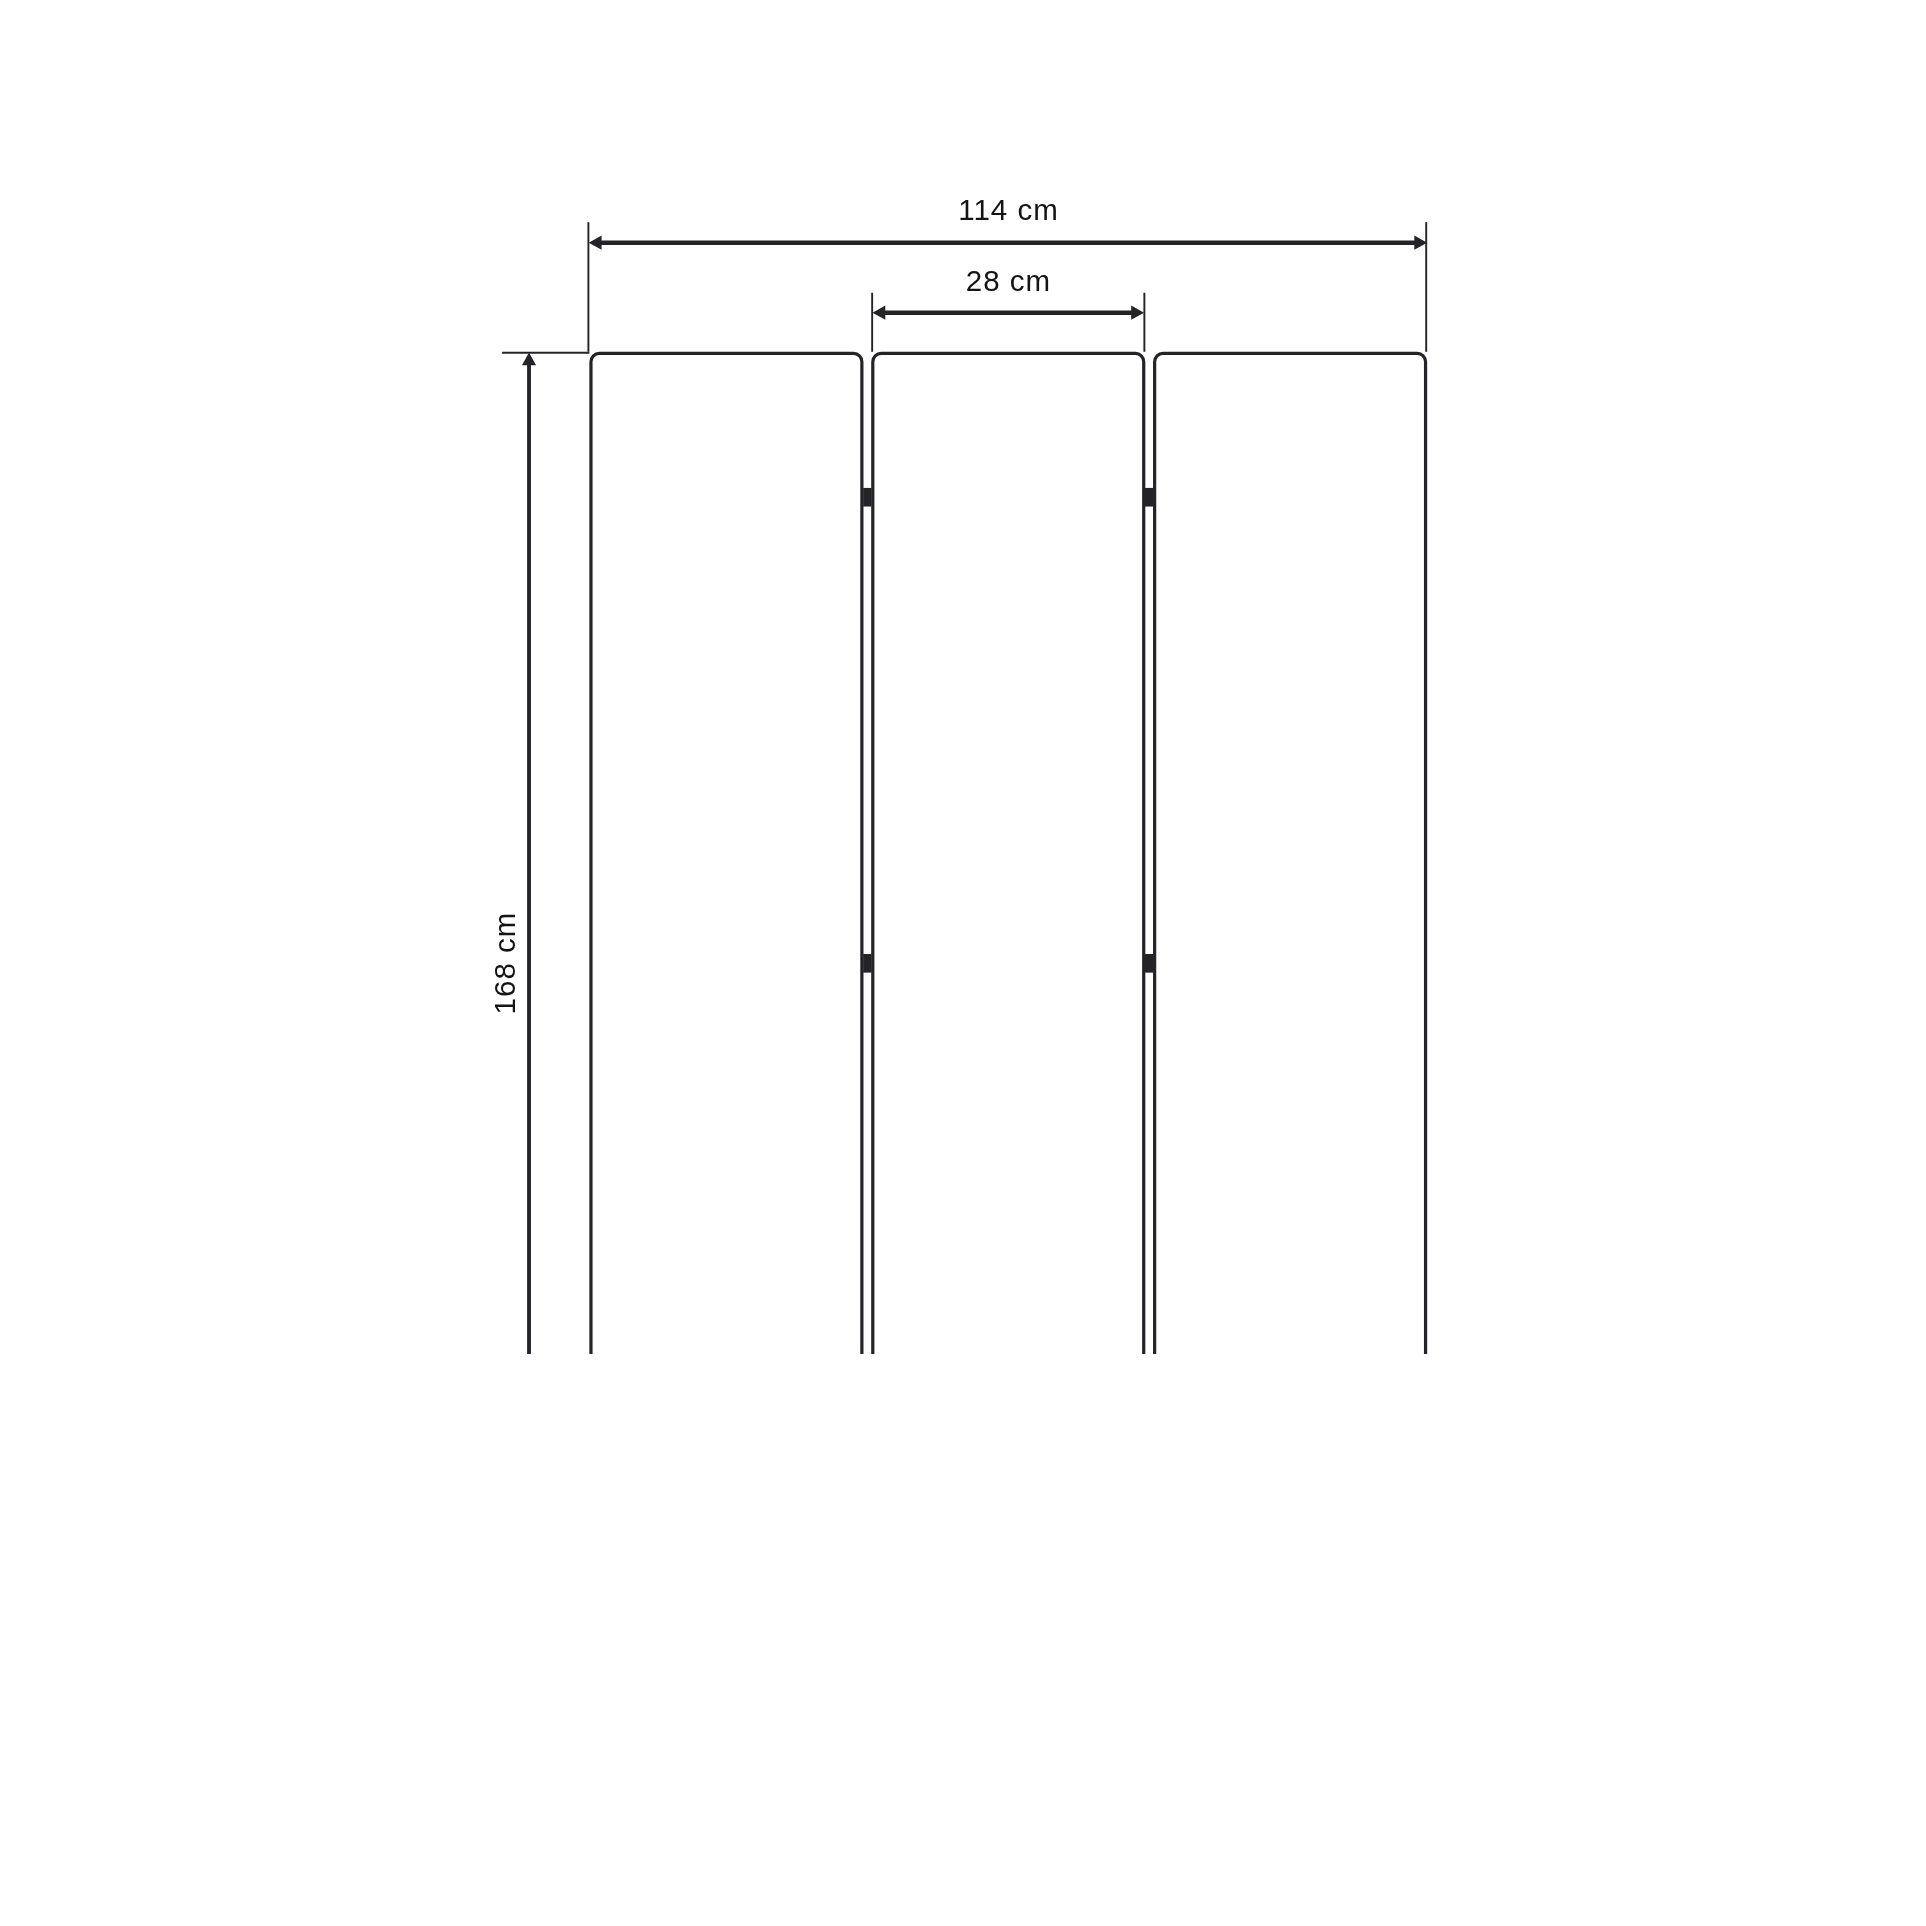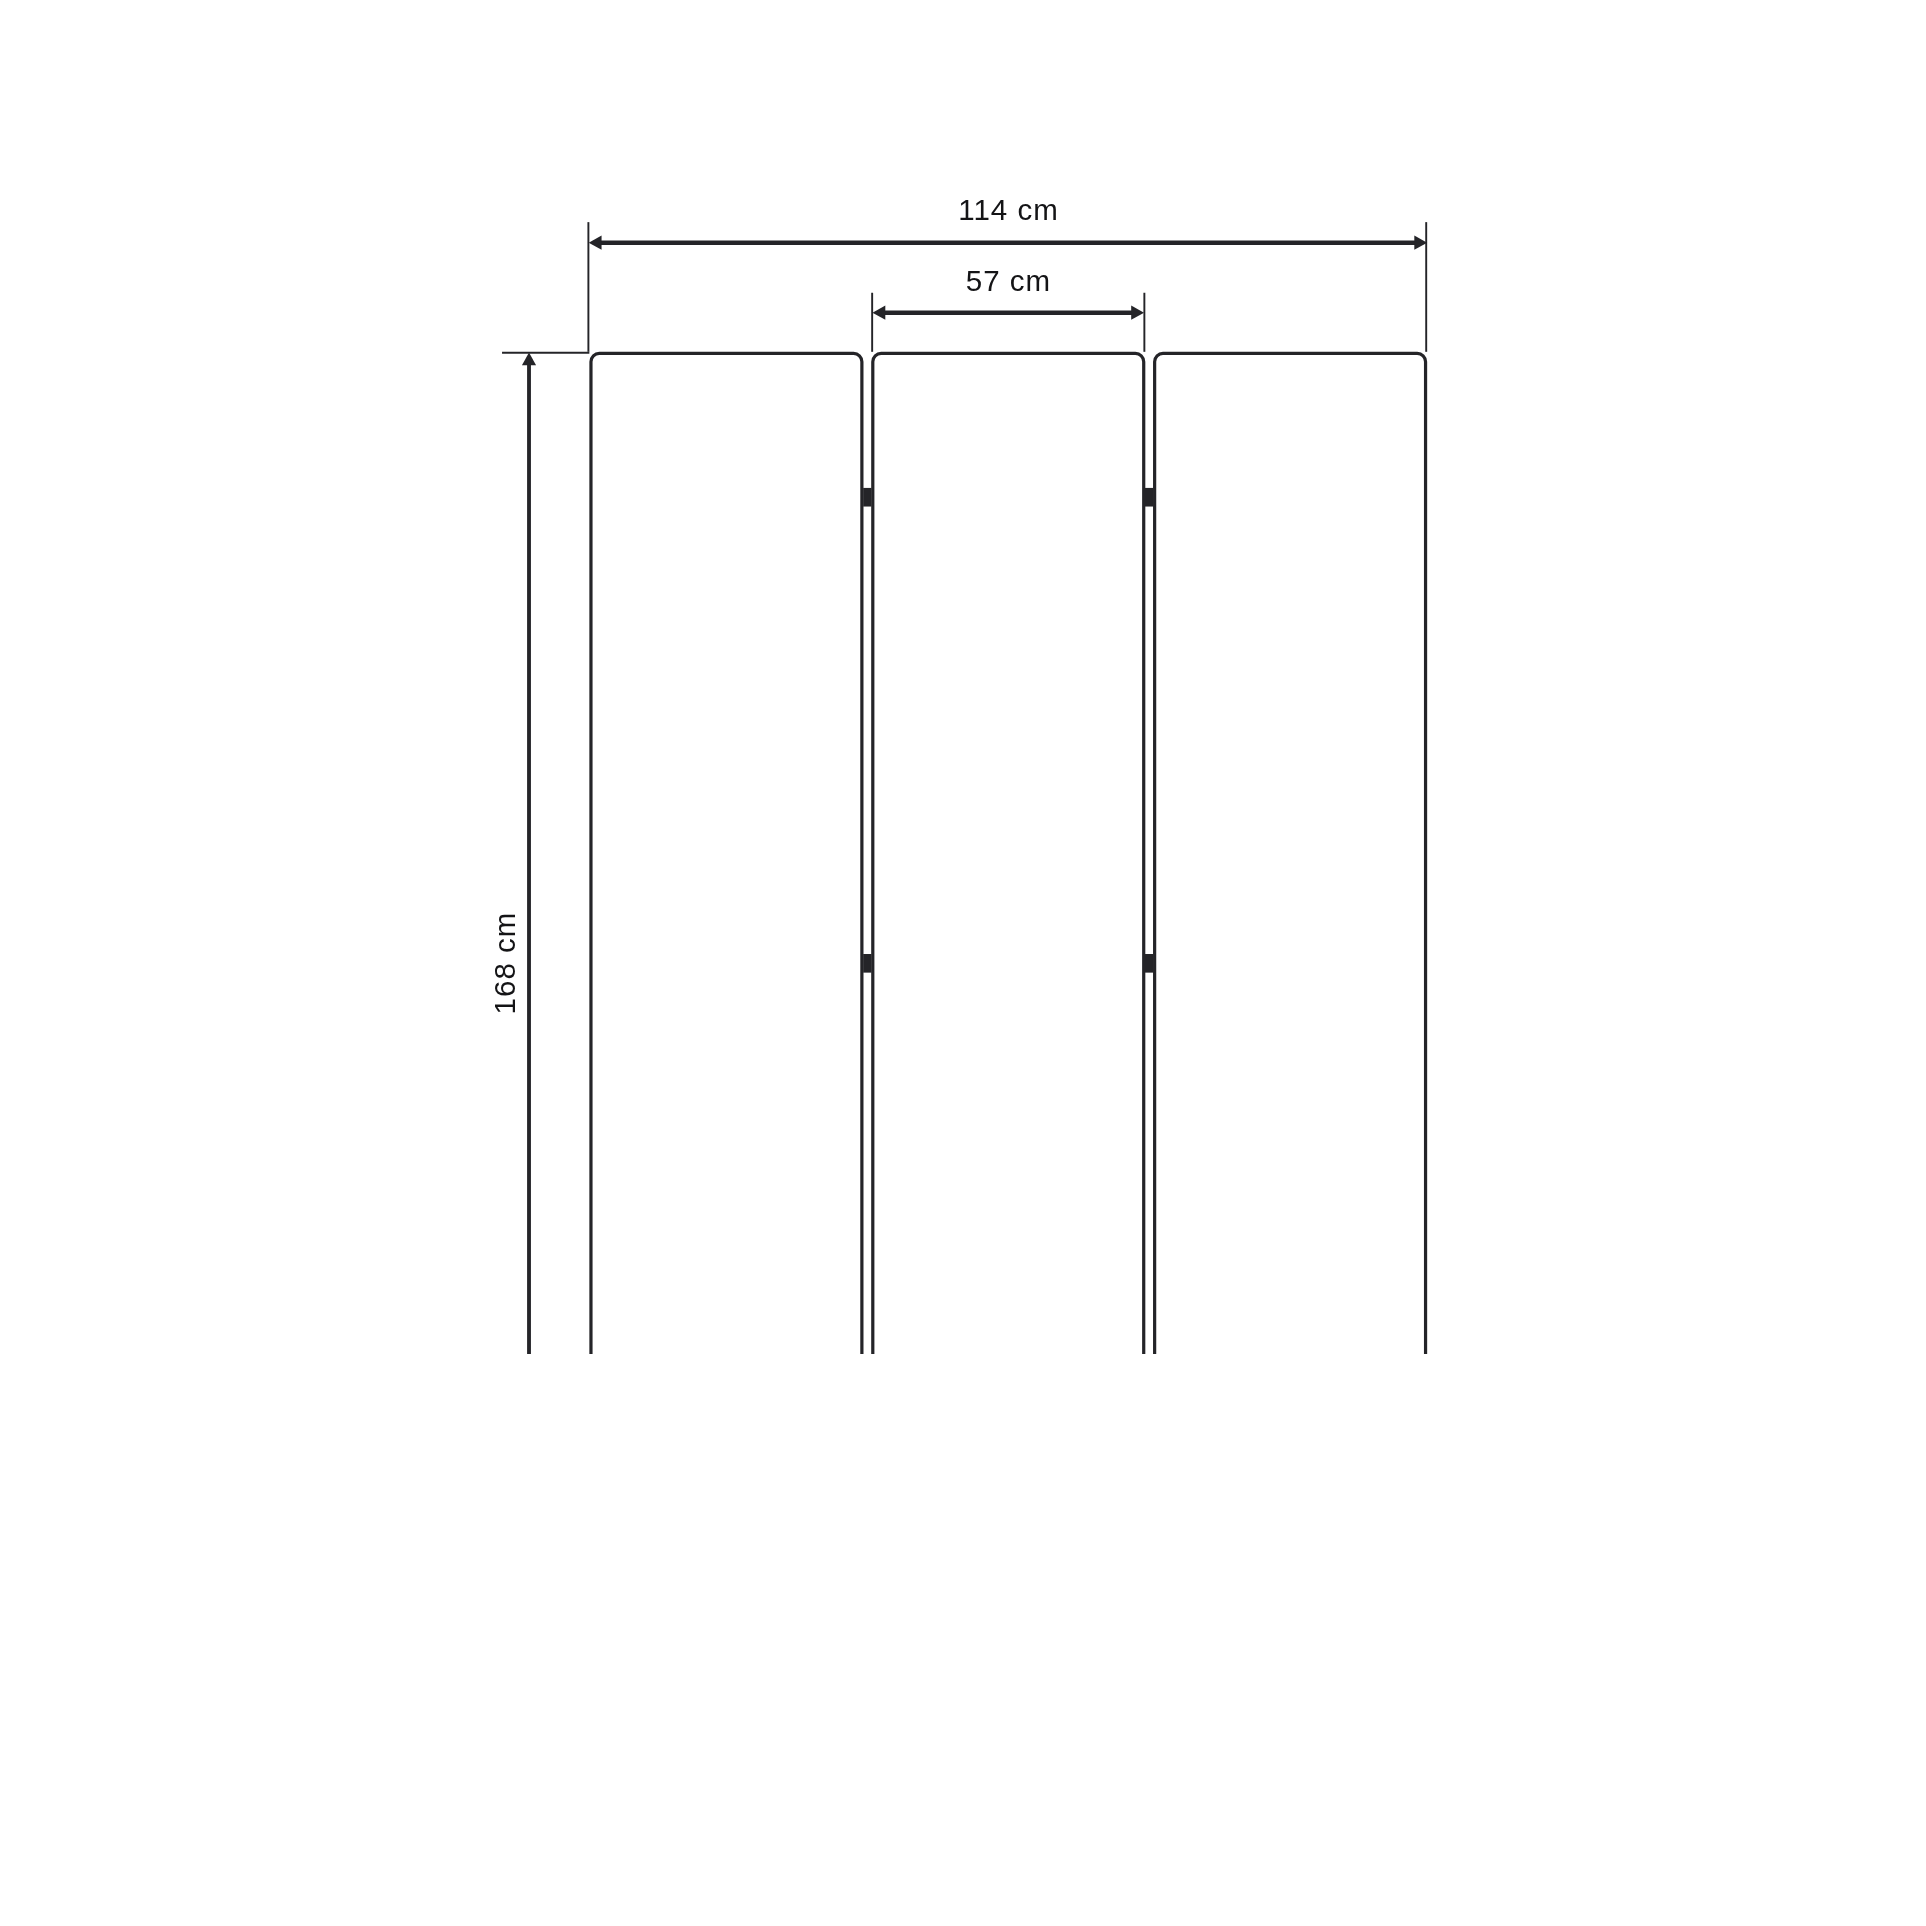--- a/index.html
+++ b/index.html
@@ -77,18 +77,18 @@
       <line x1="782" y1="2450.5" x2="918" y2="2450.5" stroke="var(--ink)" stroke-width="3"></line>
       <line x1="824" y1="563" x2="824" y2="2437" stroke="var(--ink)" stroke-width="6"></line>
       <polygon points="824,549 813,569 835,569" fill="var(--ink)"></polygon>
       <polygon points="824,2451 813,2431 835,2431" fill="var(--ink)"></polygon>
     </g>
 
   </svg>
 
   <div class="dim-label" id="label-total-width">114 cm</div>
 
-  <div class="dim-label" id="label-panel-width">57 cm</div>
+  <div class="dim-label" id="label-panel-width">28 cm</div>
 
   <div class="dim-label" id="label-height">168 cm</div>
 
 </div>
 
 
 </body></html>

